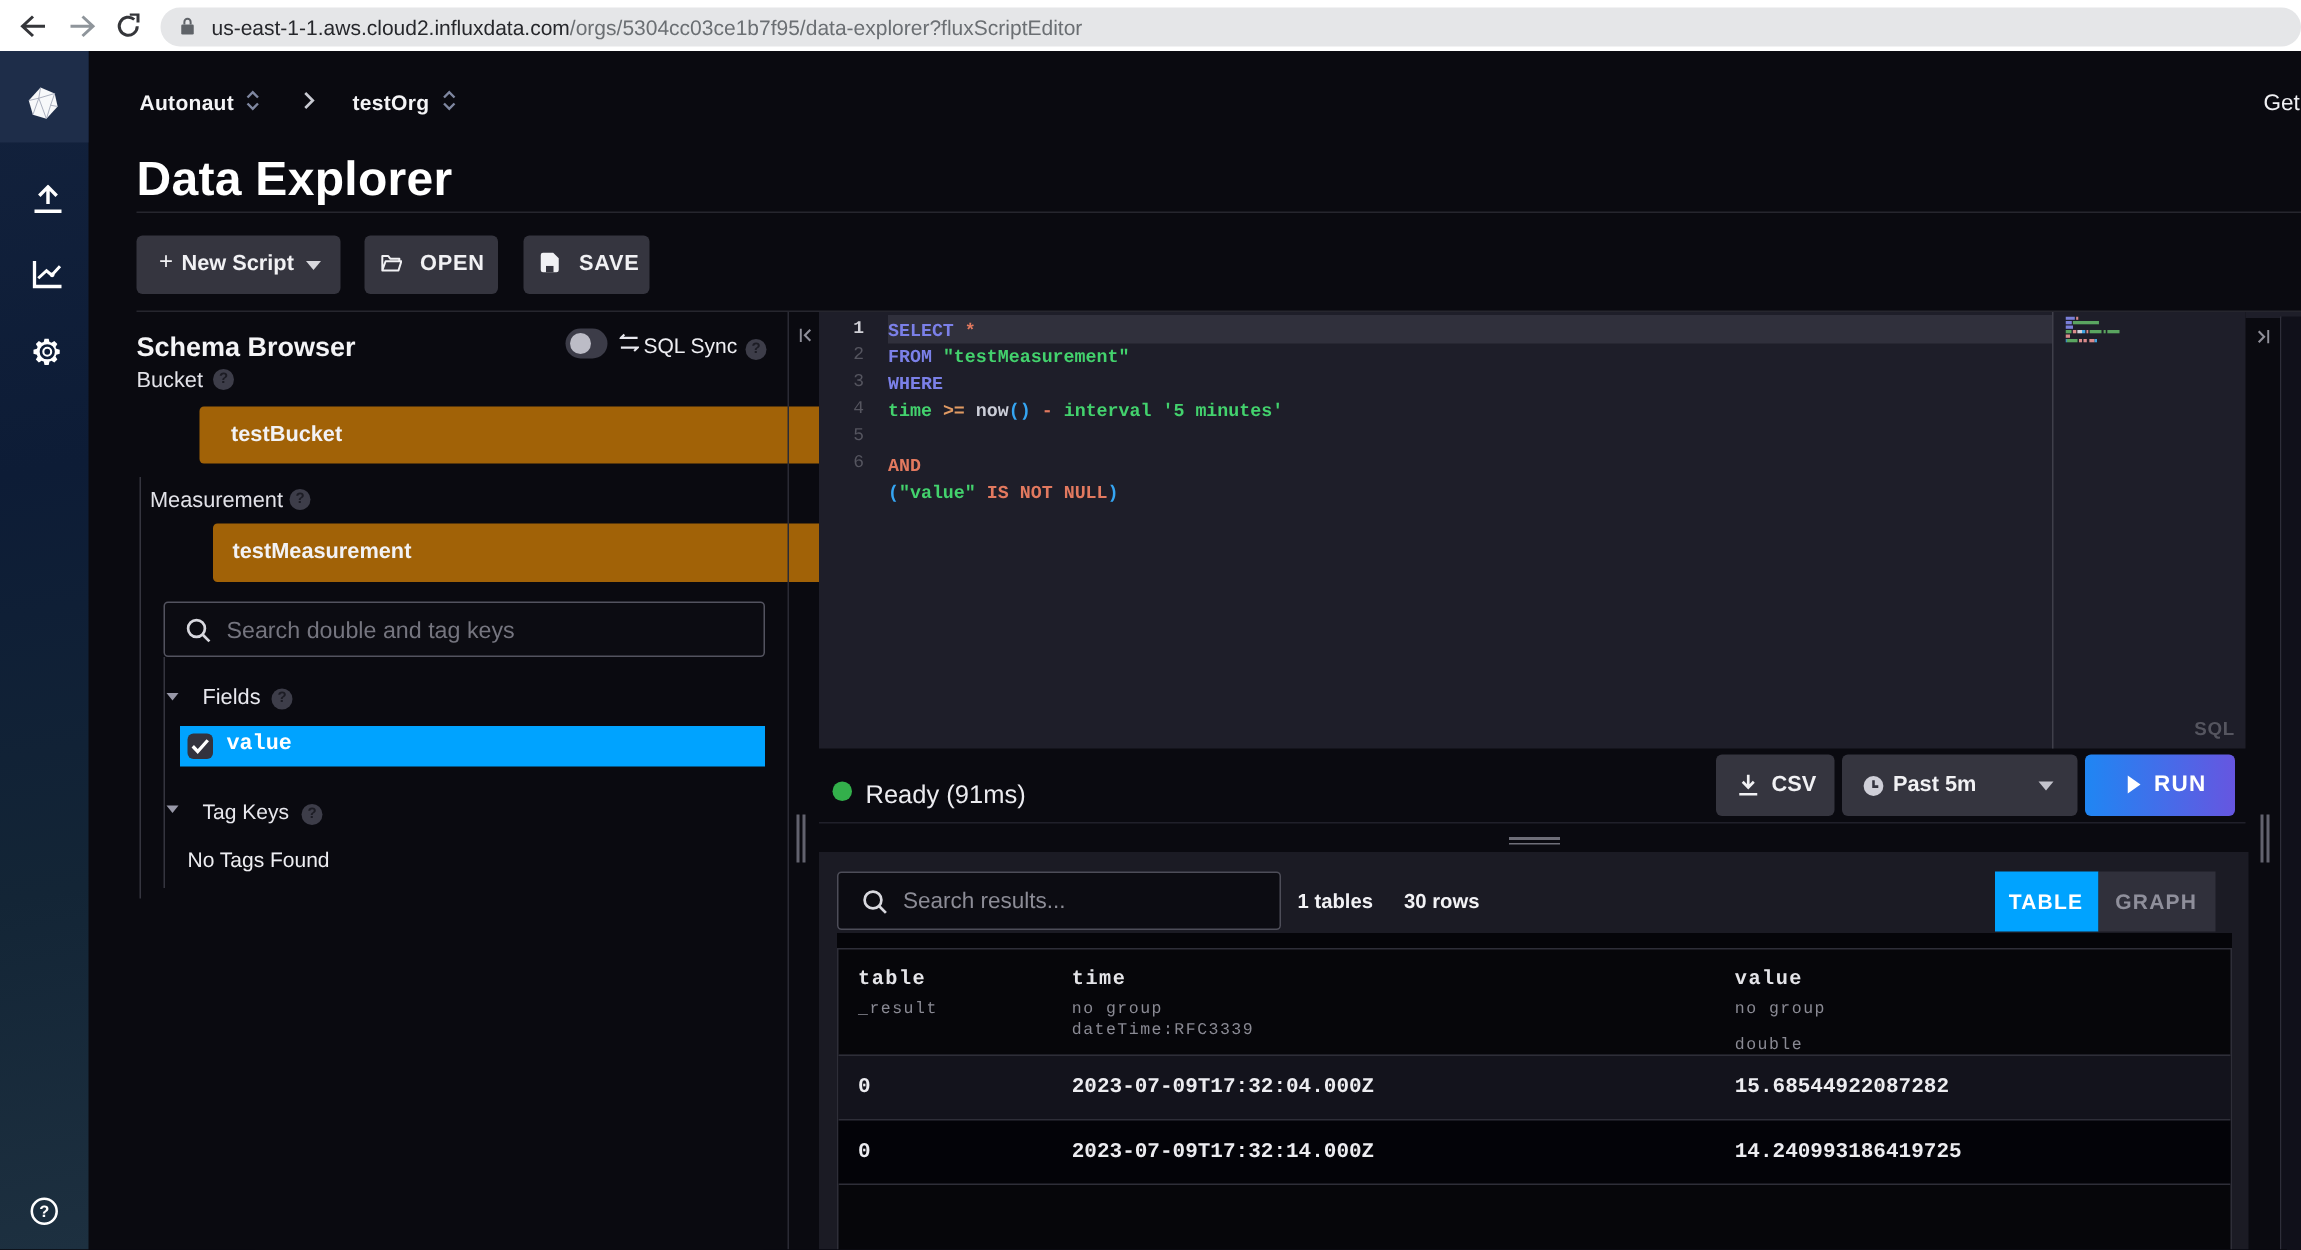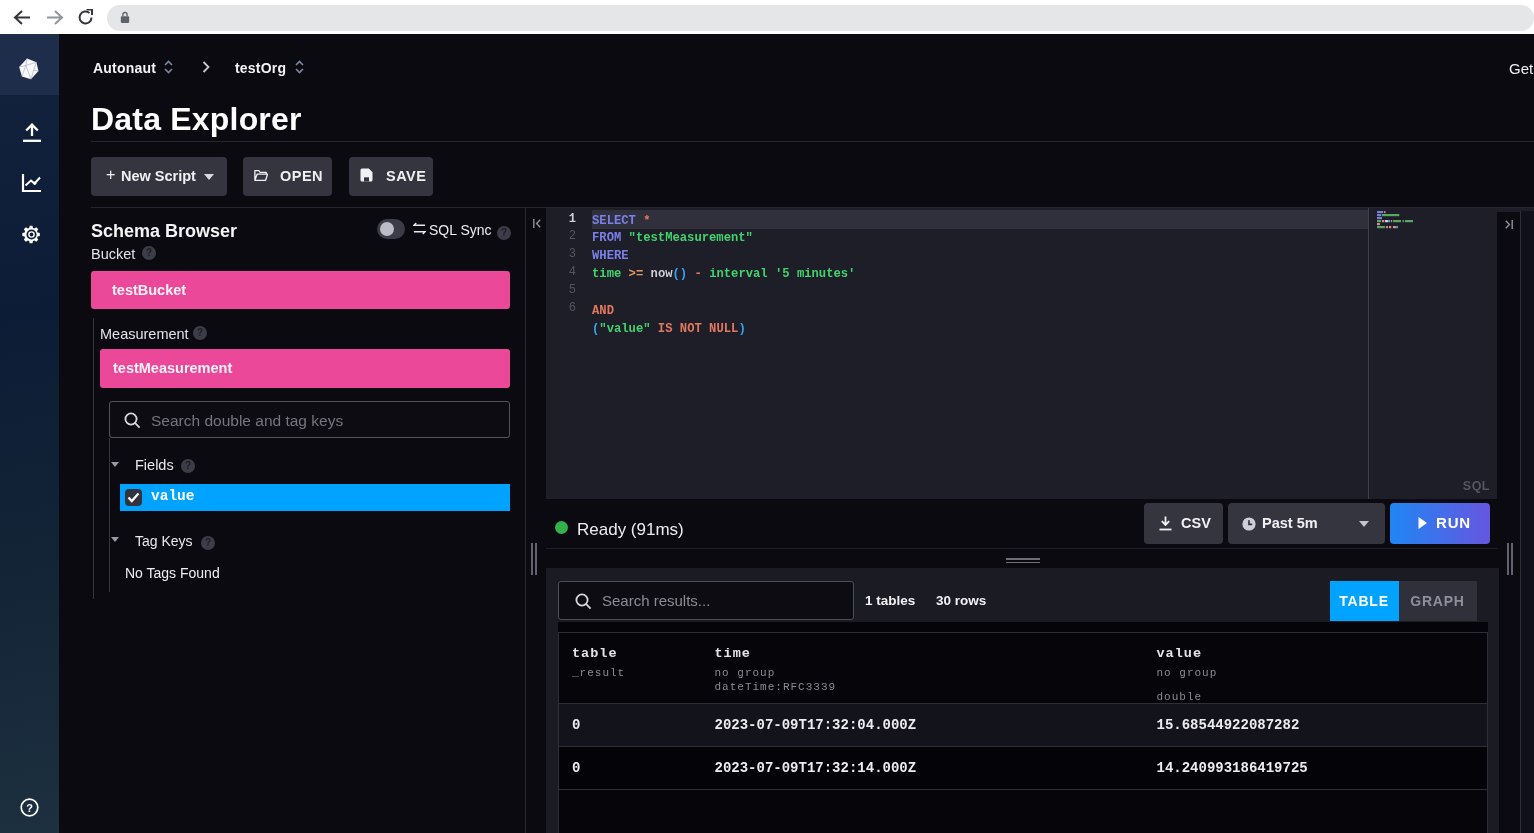--- a/index.html
+++ b/index.html
@@ -2,21 +2,21 @@
 <html><head>
 <meta charset="utf-8">
 <style>
   * { margin:0; padding:0; box-sizing:border-box; }
   html,body { width:1534px; height:833px; overflow:hidden; background:#0a0a10; }
   body { font-family:"Liberation Sans", sans-serif; }
   .abs { position:absolute; }
   #stage { position:relative; width:1534px; height:833px; background:#0a0a10; }
   .mono { font-family:"Liberation Mono", monospace; }
   .badge { position:absolute; width:14px; height:14px; border-radius:50%; background:#3d3d49; color:#1c1c24; font-size:10px; font-weight:bold; text-align:center; line-height:14px; }
-  .ddown { position:absolute; background:#ec4899; border-radius:3px; }
+  .ddown { position:absolute; background:#a16207; border-radius:3px;margin-left:42px; }
   .ddown .lbl { position:absolute; left:21px; top:11px; font-size:14.5px; font-weight:bold; color:#f2f2f5; }
   .btn { position:absolute; background:#35353f; border-radius:4px; color:#f1f1f4; font-size:14.5px; font-weight:bold; }
   .caret { position:absolute; width:0; height:0; border-left:5px solid transparent; border-right:5px solid transparent; border-top:6px solid #c3c3cc; }
   .treecaret { position:absolute; width:0; height:0; border-left:4.5px solid transparent; border-right:4.5px solid transparent; border-top:5.5px solid #9898a8; }
   .hline { position:absolute; height:1px; background:#26262e; }
   .vline { position:absolute; width:1px; background:#35353f; }
 </style>
 </head>
 <body>
 <div id="stage">
@@ -30,20 +30,21 @@
     </svg>
     <svg class="abs" style="left:77px;top:9px" width="17" height="17" viewBox="0 0 17 17">
       <path d="M14.5 8.5 A6 6 0 1 1 12.5 4" stroke="#35363a" stroke-width="2" fill="none"></path>
       <path d="M9.5 0.5 H15 V6" stroke="#35363a" stroke-width="2" fill="none"></path>
     </svg>
     <div class="abs" style="left:107px;top:5px;width:1427px;height:26px;background:#e5e6e8;border-radius:13px;"></div>
     <svg class="abs" style="left:120px;top:11px" width="10" height="13" viewBox="0 0 12 15">
       <rect x="1" y="6" width="10" height="8" rx="1" fill="#5f6368"></rect>
       <path d="M3.5 6 V4 a2.5 2.5 0 0 1 5 0 V6" stroke="#5f6368" stroke-width="1.6" fill="none"></path>
     </svg>
+    <div class="abs" style="left:141px;top:9.5px;font-size:14px;color:#26272b;white-space:nowrap;">us-east-1-1.aws.cloud2.influxdata.com<span style="color:#6b6f73">/orgs/5304cc03ce1b7f95/data-explorer?fluxScriptEditor</span></div>
   </div>
 
   <div class="abs" style="left:0;top:34px;width:59px;height:799px;background:linear-gradient(170deg,#13223d 0%,#0d1c36 35%,#132536 70%,#1d3040 100%);">
     <div class="abs" style="left:0;top:0;width:59px;height:61px;background:#1e2d49;"></div>
 
     <svg class="abs" style="left:17px;top:24px" width="24" height="22" viewBox="0 0 27 28">
       <polygon points="11,0.5 23,5.5 25.5,16.5 16,27 4.5,23.5 1,11.5" fill="#f7f8fa"></polygon>
       <path d="M11 0.5 L9.5 9.5 L1 11.5 M9.5 9.5 L23 5.5 M9.5 9.5 L16 27 M9.5 9.5 L4.5 23.5 M23 5.5 L19.5 15.5 L25.5 16.5 M19.5 15.5 L16 27" stroke="#9aa0b2" stroke-width="0.7" fill="none"></path>
     </svg>
 

